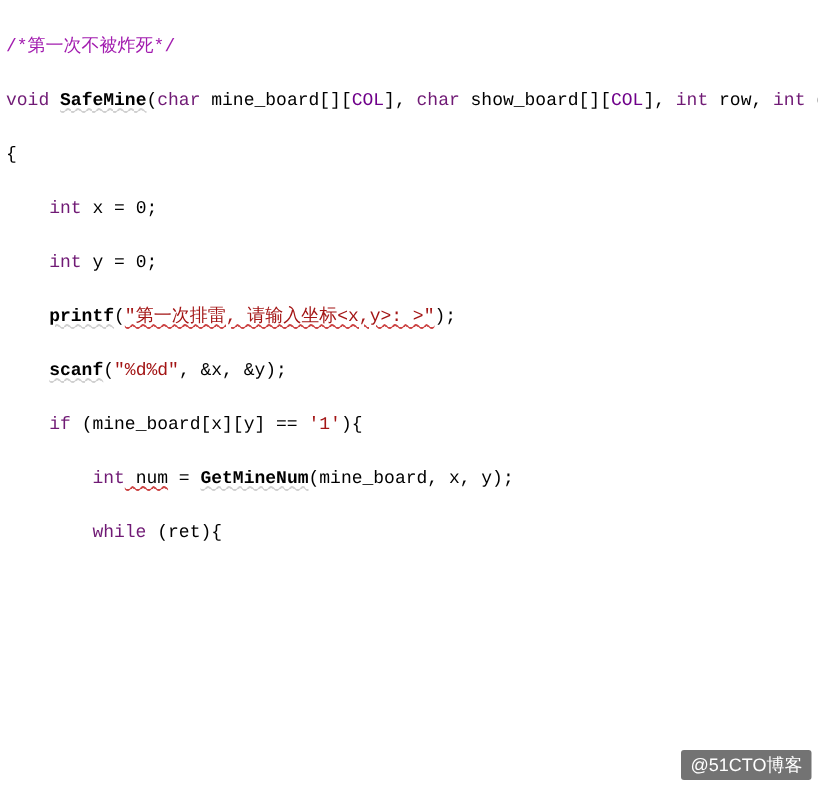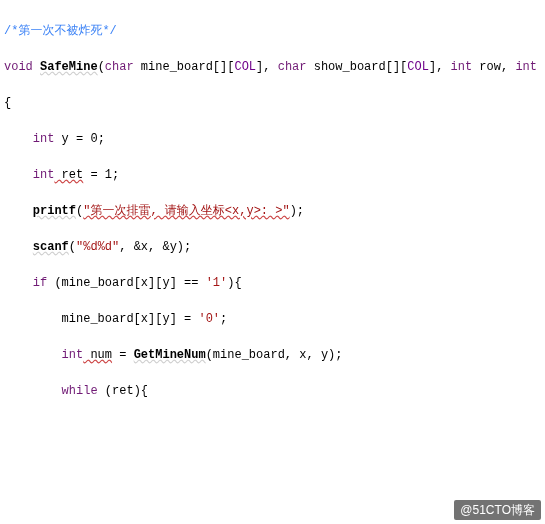--- a/index.html
+++ b/index.html
@@ -12,21 +12,21 @@
     font-size: 12px;
     line-height: 18px;
     overflow: hidden;
     position: relative;
   }
   .code-area {
     padding: 4px 4px;
     white-space: pre;
   }
   .line { white-space: pre; }
-  .comment   { color: #3b82f6; }
+  .comment   { color: #a21caf; }
   .keyword   { color: #701a75; }
   .fn        { color: #000000; font-weight: bold; text-decoration: underline wavy #d0d0d0; }
   .macro     { color: #6f008a; text-align: right; }
   .plain     { color: #000000; }
   .string    { color: #a31515; }
   .squig     { text-decoration: underline wavy #cc4444; }
   .watermark {
     position: absolute;
     right: 4px;
     bottom: 4px;
@@ -38,26 +38,25 @@
     border-radius: 2px;
   }
 </style>
 </head>
 <body>
 
 <div class="code-area">
 <div class="line"><span class="comment">/*第一次不被炸死*/</span></div>
 <div class="line"><span class="keyword">void</span><span class="plain"> </span><span class="fn">SafeMine</span><span class="plain">(</span><span class="keyword">char</span><span class="plain"> mine_board[][</span><span class="macro">COL</span><span class="plain">], </span><span class="keyword">char</span><span class="plain"> show_board[][</span><span class="macro">COL</span><span class="plain">], </span><span class="keyword">int</span><span class="plain"> row, </span><span class="keyword">int</span><span class="plain"> col)</span></div>
 <div class="line"><span class="plain">{</span></div>
+<div class="line"><span class="plain">    </span><span class="keyword">int</span><span class="plain"> x = 0;</span></div>
 <div class="line"><span class="plain">    </span><span class="keyword">int</span><span class="plain"> y = 0;</span></div>
-<div class="line"><span class="plain">    </span><span class="keyword">int</span><span class="plain squig"> ret</span><span class="plain"> = 1;</span></div>
 <div class="line"><span class="plain">    </span><span class="fn">printf</span><span class="plain">(</span><span class="string squig">"第一次排雷, 请输入坐标&lt;x,y&gt;: &gt;"</span><span class="plain">);</span></div>
 <div class="line"><span class="plain">    </span><span class="fn">scanf</span><span class="plain">(</span><span class="string">"%d%d"</span><span class="plain">, &amp;x, &amp;y);</span></div>
 <div class="line"><span class="plain">    </span><span class="keyword">if</span><span class="plain"> (mine_board[x][y] == </span><span class="string">'1'</span><span class="plain">){</span></div>
-<div class="line"><span class="plain">        </span><span class="plain">mine_board[x][y] = </span><span class="string">'0'</span><span class="plain">;</span></div>
 <div class="line"><span class="plain">        </span><span class="keyword">int</span><span class="plain squig"> num</span><span class="plain"> = </span><span class="fn">GetMineNum</span><span class="plain">(mine_board, x, y);</span></div>
 <div class="line"><span class="plain">        </span><span class="keyword">while</span><span class="plain"> (ret){</span></div>
 
 
 
 
 
 
 
 

